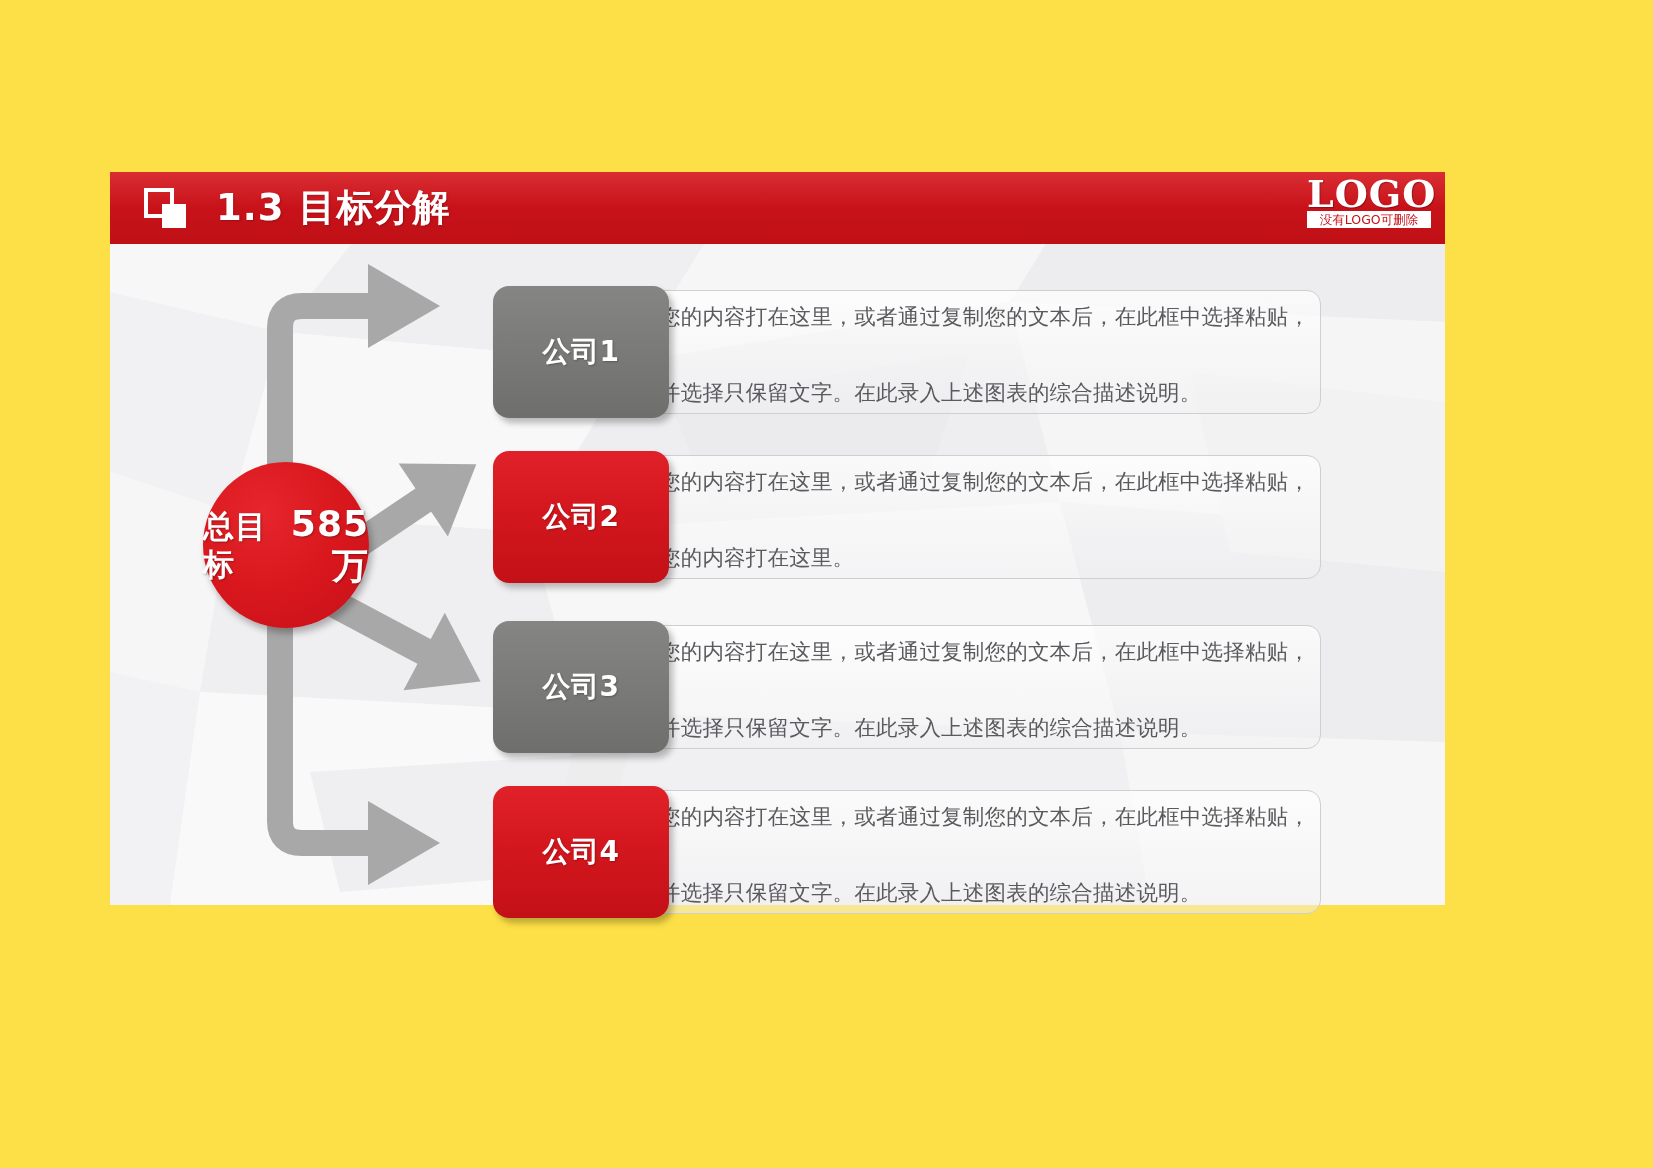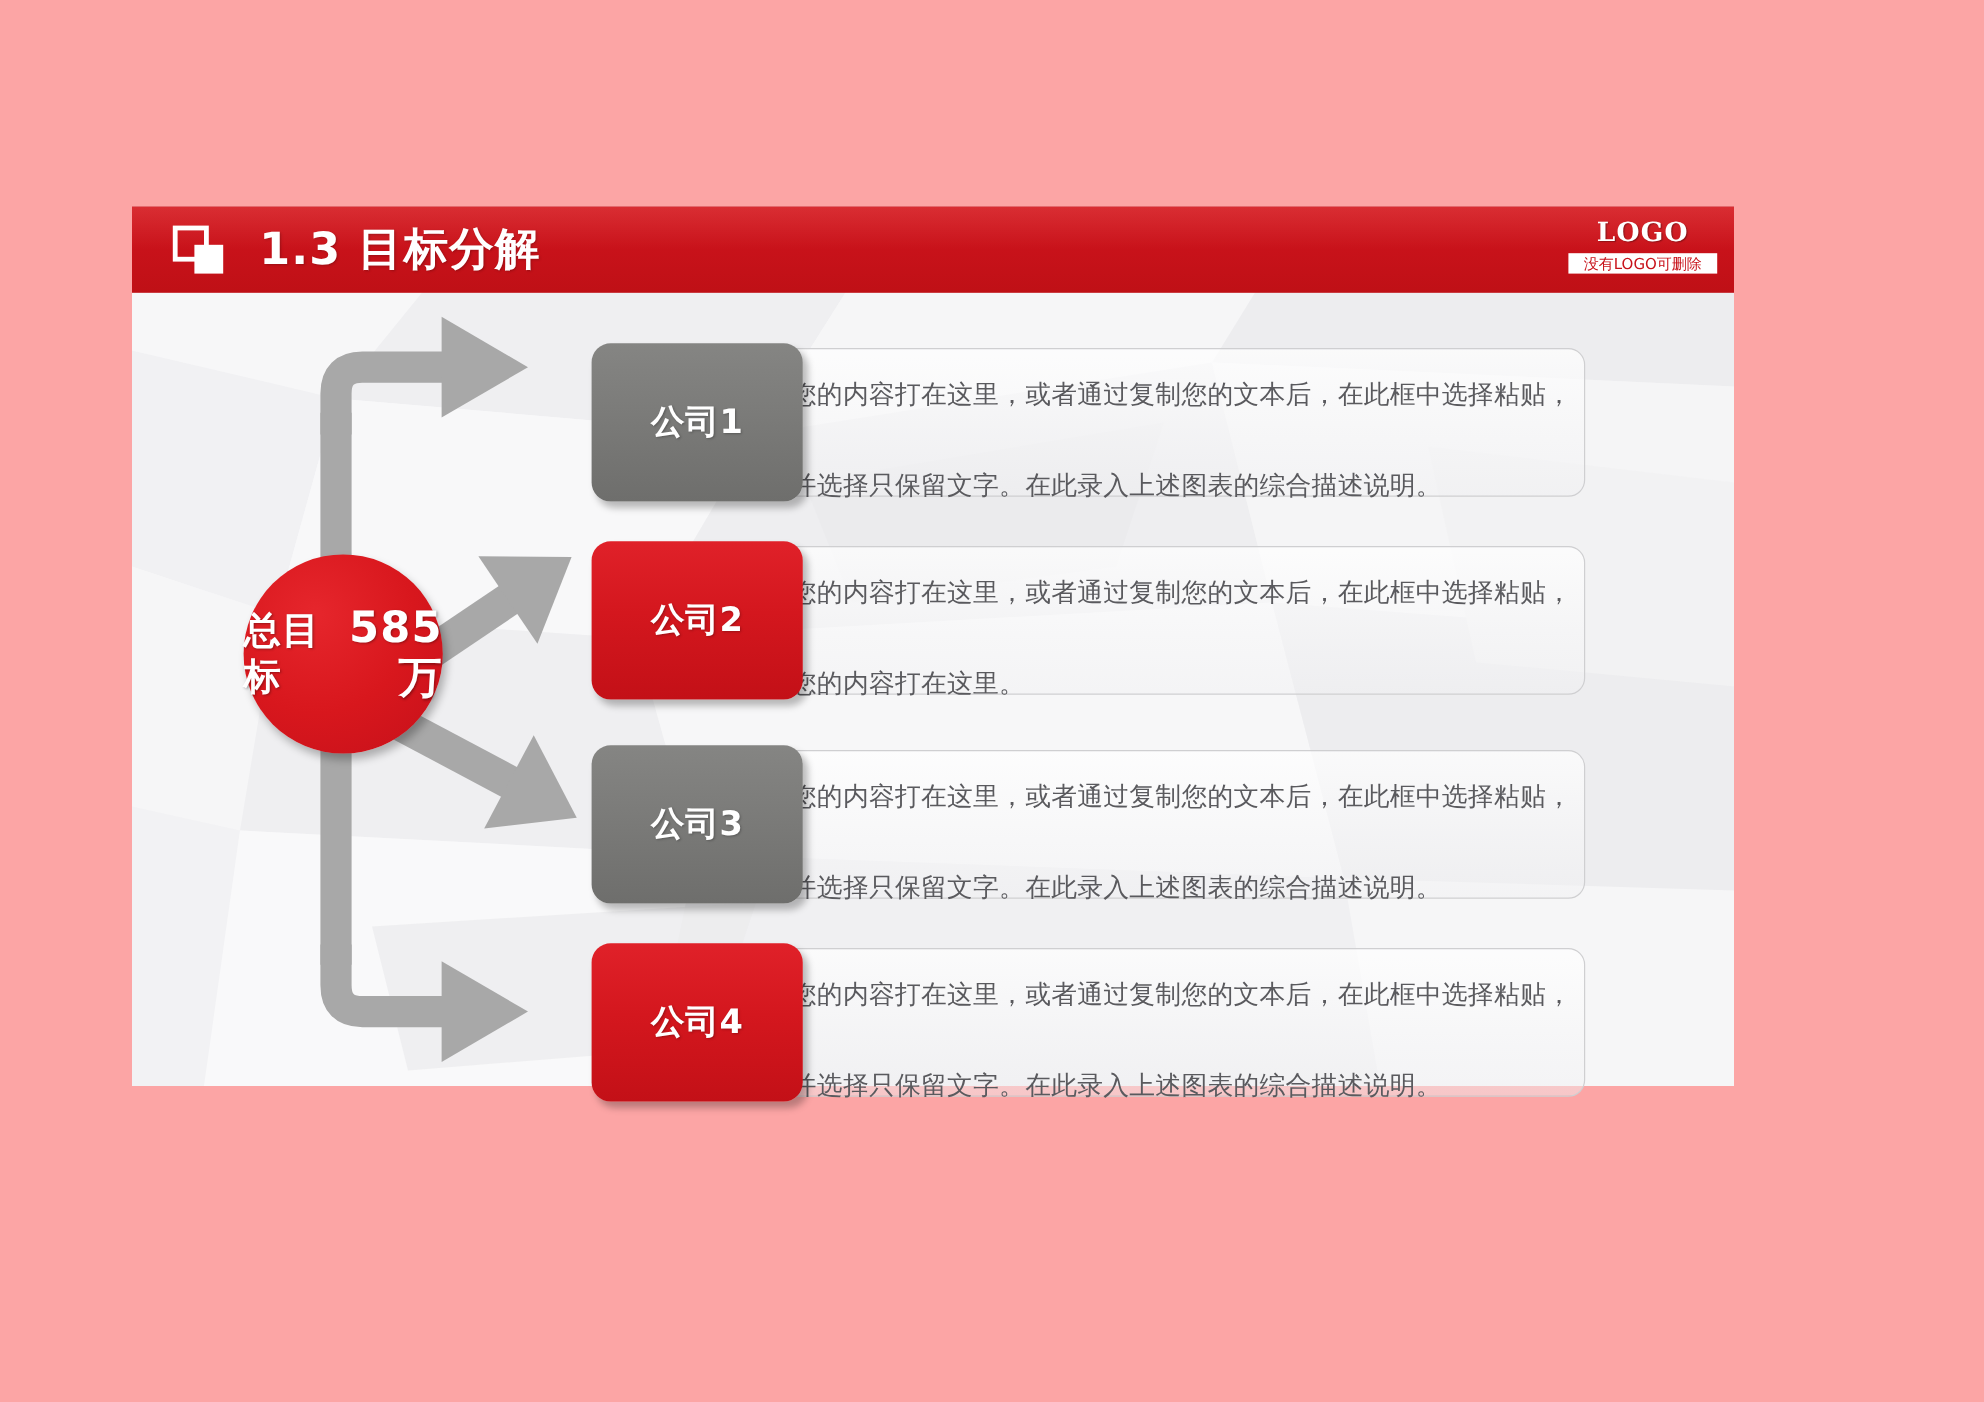--- a/index.html
+++ b/index.html
@@ -7,21 +7,21 @@
     padding: 0;
     background: #ffffff;
   }
   body {
     font-family: "DejaVu Sans", "Liberation Sans", sans-serif;
   }
   #slide {
     position: relative;
     width: 1653px;
     height: 1168px;
-    background: #fca5a5;
+    background: #fde047;
     overflow: hidden;
   }
 
   
   .canvas {
     position: absolute;
     left: 110px;
     top: 172px;
     width: 1335px;
     height: 733px;
@@ -87,21 +87,21 @@
   .logo-wrap {
     position: absolute;
     right: 14px;
     top: 6px;
     width: 124px;
     text-align: center;
   }
   .logo-main {
     color: #ffffff;
     font-family: "DejaVu Serif", "Liberation Serif", serif;
-    font-size: 22px;
+    font-size: 38px;
     font-weight: bold;
     letter-spacing: 1px;
     line-height: 32px;
     text-shadow: 1px 1px 1px rgba(0,0,0,0.3);
   }
   .logo-sub {
     margin-top: 1px;
     background: #ffffff;
     color: #c8121a;
     font-size: 12.5px;
@@ -189,21 +189,21 @@
     height: 124px;
     border: 1px solid #cfcfd1;
     border-radius: 14px;
     background: linear-gradient(180deg, rgba(255,255,255,0.72) 0%, rgba(247,247,248,0.55) 60%, rgba(240,240,242,0.45) 100%);
     box-sizing: border-box;
     z-index: 1;
   }
   .panel-text {
     position: absolute;
     left: 166px;
-    top: 16px;
+    top: 3px;
     width: 646px;
     height: 132px;
     display: flex;
     flex-direction: column;
     justify-content: center;
     z-index: 2;
     color: #5a5a5e;
     font-size: 21.5px;
     line-height: 44px;
     letter-spacing: 0.2px;

